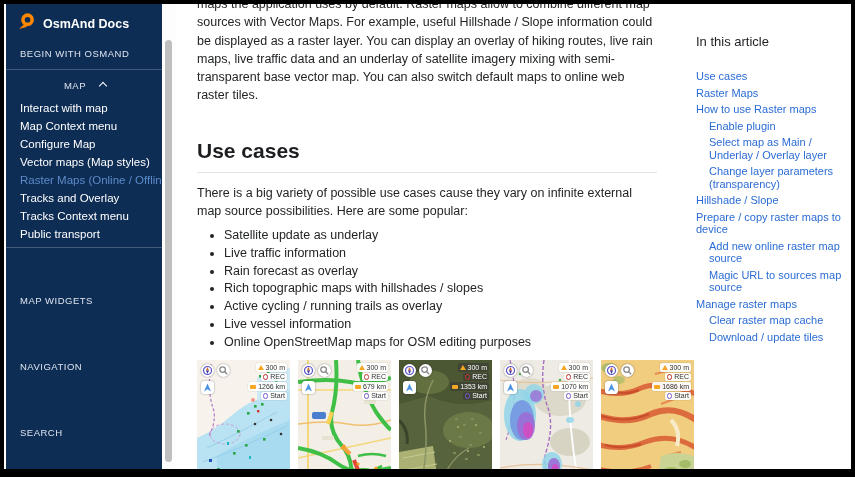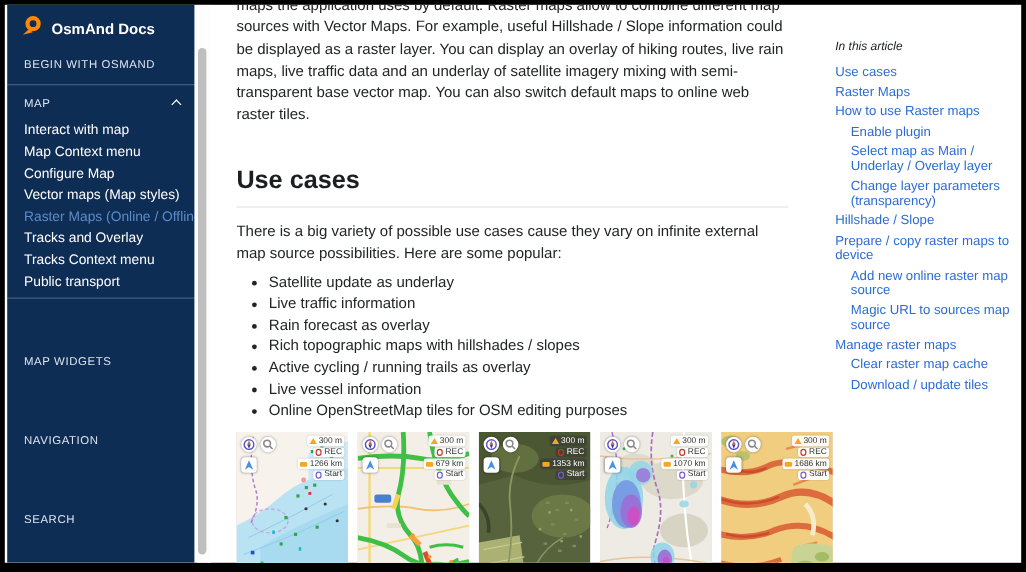--- a/index.html
+++ b/index.html
@@ -6,21 +6,21 @@
   *{box-sizing:border-box;font-family:"Liberation Sans",sans-serif;}
   .screen{position:relative;width:855px;height:477px;background:#000;overflow:hidden;}
   .app{position:absolute;left:4px;top:4px;right:4px;bottom:8px;background:#fff;overflow:hidden;}
 
   
   .sidebar{position:absolute;left:2px;top:0;bottom:0;width:158px;background:#0e2d55;color:#fff;}
   .brand{display:flex;align-items:center;gap:8px;padding:9px 12px 6px 12px;cursor:pointer;}
   .brand-label{font-size:12.5px;font-weight:bold;color:#fff;}
   .side-section-label{font-size:9.5px;letter-spacing:.5px;color:#dde4ee;padding:8px 14px 6px 14px;text-transform:uppercase;cursor:pointer;}
   .side-divider{border-top:1px solid rgba(255,255,255,.22);margin:4px 0 2px 0;}
-  .map-header{display:flex;align-items:center;justify-content:space-between;padding-right:14px;cursor:pointer;}
+  .map-header{display:flex;align-items:center;justify-content:center;padding-right:14px;cursor:pointer;}
   .chevron-up{width:6px;height:6px;border-left:1.6px solid #fff;border-top:1.6px solid #fff;transform:rotate(45deg);margin-top:3px;}
   .menu{list-style:none;margin:2px 0 0 0;padding:0;}
   .menu li{font-size:11.5px;line-height:18px;padding:0 14px;color:#fff;cursor:pointer;white-space:nowrap;}
   .menu li.active{color:#5c8bc9;}
   .side-bottom{margin-top:2px;}
   .side-bottom .side-section-label{padding:0 14px;line-height:27px;margin-top:39px;}
 
   
   .scrollcol{position:absolute;left:158px;top:0;bottom:0;width:14px;background:#fdfdfd;}
   .scroll-thumb{position:absolute;left:3px;top:36px;width:7px;height:422px;background:#bfbfbf;border-radius:4px;}
@@ -47,21 +47,21 @@
   .badges.dark .b-row{background:rgba(55,55,55,.55);box-shadow:none;}
   .badges.dark .b-row span.txt{color:#fff;}
   .bi{display:inline-block;margin-right:2px;}
   .bi-alt{width:0;height:0;border-left:3px solid transparent;border-right:3px solid transparent;border-bottom:5px solid #f5a623;}
   .bi-rec{width:5.5px;height:5.5px;border-radius:50%;border:1.5px solid #c8342a;}
   .bi-car{width:6px;height:4px;background:#f5a623;border-radius:1px;}
   .bi-start{width:5.5px;height:5.5px;border-radius:50%;border:1.5px solid #7a5ad0;}
 
   
   .toc{position:absolute;left:692px;top:30px;width:152px;}
-  .toc-title{font-size:10px;color:#1c1e21;margin-bottom:9px;font-style:italic;}
+  .toc-title{font-size:13px;color:#1c1e21;margin-bottom:21px;}
   .toc ul{list-style:none;margin:0;padding:0;}
   .toc li{font-size:11px;line-height:12.5px;margin-bottom:4px;color:#2b6cd4;cursor:pointer;}
   .toc li.lvl2{padding-left:13px;}
 </style>
 </head>
 <body>
 
 <div class="screen">
   <div class="app">
 
@@ -118,21 +118,21 @@
 
       <p class="lead">There is a big variety of possible use cases cause they vary on infinite external map source possibilities. Here are some popular:</p>
 
       <ul class="bullets">
         <li>Satellite update as underlay</li>
         <li>Live traffic information</li>
         <li>Rain forecast as overlay</li>
         <li>Rich topographic maps with hillshades / slopes</li>
         <li>Active cycling / running trails as overlay</li>
         <li>Live vessel information</li>
-        <li>Online OpenStreetMap tiles for OSM editing purposes</li>
+        <li>Online OpenStreetMap maps for OSM editing purposes</li>
       </ul>
 
       <div class="thumbs">
 
         <div class="thumb-card">
           <svg class="art" width="93" height="130" viewBox="0 0 93 130">
             <rect width="93" height="130" fill="#f7f3ec"></rect>
             <path d="M60,18 Q75,10 93,8 L93,30 L60,40 Z" fill="#cdeaf6"></path>
             <path d="M0,78 Q18,70 34,56 Q48,44 60,40 L93,30 L93,130 L0,130 Z" fill="#b9e2f3"></path>
             <path d="M20,96 Q45,80 93,60 L93,130 L20,130 Z" fill="#a8daf0"></path>

